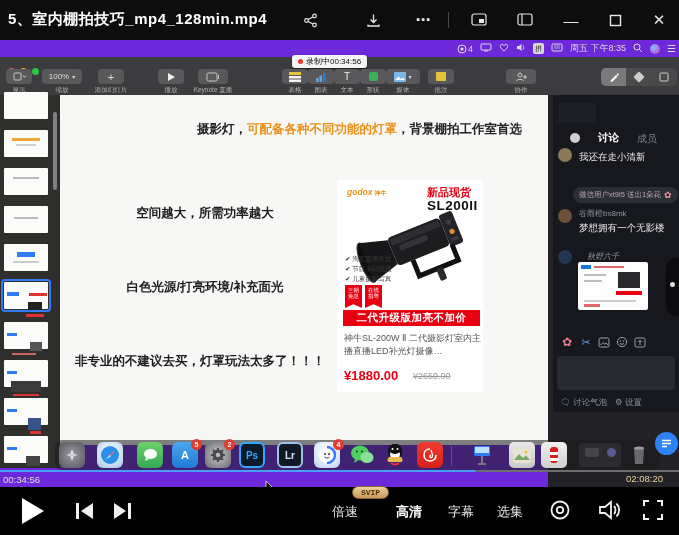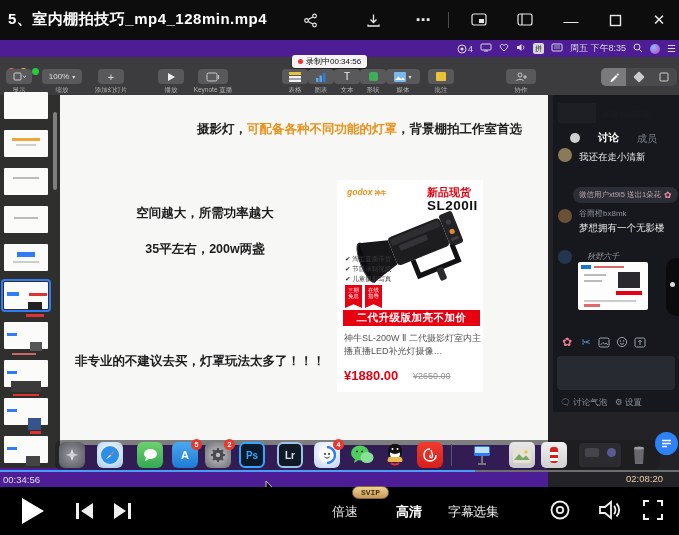--- a/index.html
+++ b/index.html
@@ -1,16 +1,16 @@
 <!DOCTYPE html>
 <html><head>
 <meta charset="utf-8">
 <style>
   html,body{margin:0;padding:0;background:#000;}
-  #screen{position:relative;width:679px;height:535px;background:#4c1d95;overflow:hidden;
+  #screen{position:relative;width:679px;height:535px;background:#6d28d9;overflow:hidden;
           font-family:"Liberation Sans","DejaVu Sans",sans-serif;-webkit-font-smoothing:antialiased;}
   .abs{position:absolute;}
   .row{display:flex;align-items:center;}
   
   #titlebar{left:0;top:0;width:679px;height:40px;background:#0d0d0d;}
   #titlebar .title{left:8px;top:10px;font-size:15px;font-weight:bold;color:#fff;letter-spacing:.5px;}
   .tb-ic{top:10px;width:22px;height:20px;color:#e8e8e8;display:flex;align-items:center;justify-content:center;}
   .tb-ic svg{display:block;}
   
   #menubar{left:0;top:40px;width:679px;height:17px;background:#2b2b2b;display:flex;align-items:center;
@@ -340,21 +340,21 @@
       <div style="margin:2px 0 0 22px;width:14px;height:10px;background:#444;"></div>
     </div>
     <div id="nav-scroll" class="abs" style="top:17px;"></div>
   </div>
 
   <div id="slide" class="abs">
     <div id="intro" class="abs">
       <span>摄影灯，</span><span class="hl">可配备各种不同功能的灯罩</span><span>，背景棚拍工作室首选</span>
     </div>
     <div class="sline" style="left:40px;top:110px;width:210px;">空间越大，所需功率越大</div>
-    <div class="sline" style="left:40px;top:146px;width:210px;">35平左右，200w两盏</div>
+    <div class="sline" style="left:30px;top:184px;width:230px;">白色光源/打亮环境/补充面光</div>
     <div class="sline" style="left:10px;top:258px;width:260px;">非专业的不建议去买，灯罩玩法太多了！！！</div>
 
     <div id="pcard" class="abs">
       <div class="abs brand">
         <span>godox</span><span class="brandcn">神牛</span>
       </div>
       <div class="abs stock">新品现货</div>
       <div class="abs model">SL200II</div>
 
       <svg class="abs" style="left:14px;top:22px;" width="122" height="86" viewBox="0 0 122 86">
@@ -600,21 +600,21 @@
     </div>
     <div class="abs skip" style="left:114px;">
       <span style="width:0;height:0;border-left:12px solid #f0f0f0;border-top:8px solid transparent;border-bottom:8px solid transparent;margin-right:2px;"></span>
       <span style="width:3px;height:16px;background:#f0f0f0;"></span>
     </div>
 
     <div class="ctext-btn" style="left:332px;">倍速</div>
     <div id="svip" class="abs">SVIP</div>
     <div class="ctext-btn" style="left:396px;color:#fff;font-weight:bold;">高清</div>
     <div class="ctext-btn" style="left:448px;">字幕</div>
-    <div class="ctext-btn" style="left:473px;">选集</div>
+    <div class="ctext-btn" style="left:497px;">选集</div>
 
     <div class="abs" style="left:549px;top:12px;">
       <svg width="22" height="22" viewBox="0 0 22 22">
           <circle cx="11" cy="11" r="8.5" stroke="#f0f0f0" stroke-width="1.8" fill="none"></circle>
           <circle cx="11" cy="11" r="3.2" stroke="#f0f0f0" stroke-width="1.8" fill="none"></circle>
         </svg>
     </div>
     <div class="abs" style="left:597px;top:12px;">
       <svg width="24" height="22" viewBox="0 0 24 22">
           <path d="M3 8 H8 L14 3 V19 L8 14 H3 Z" fill="none" stroke="#f0f0f0" stroke-width="1.8"></path>

